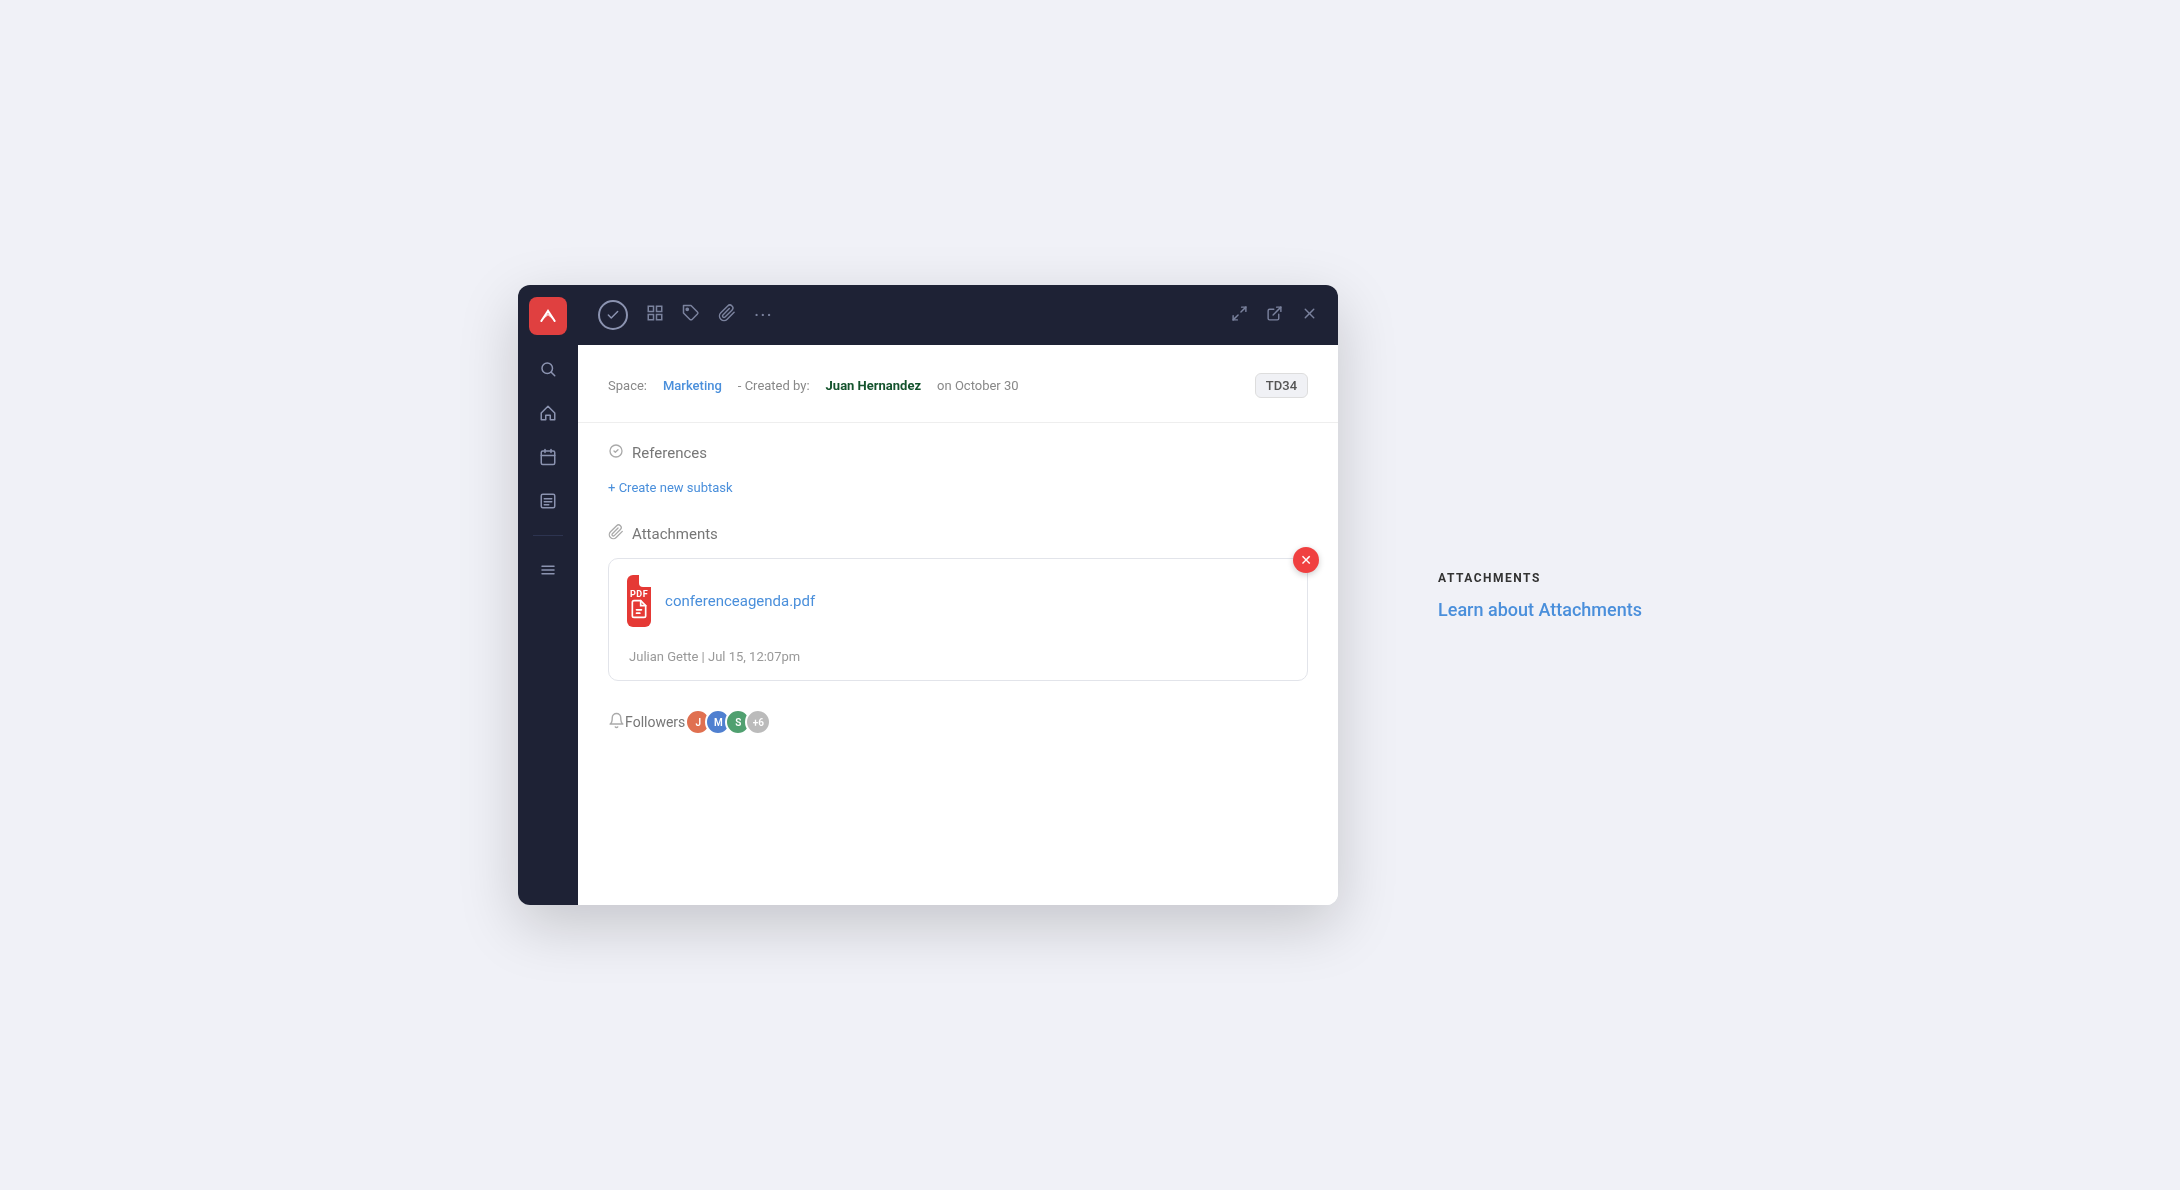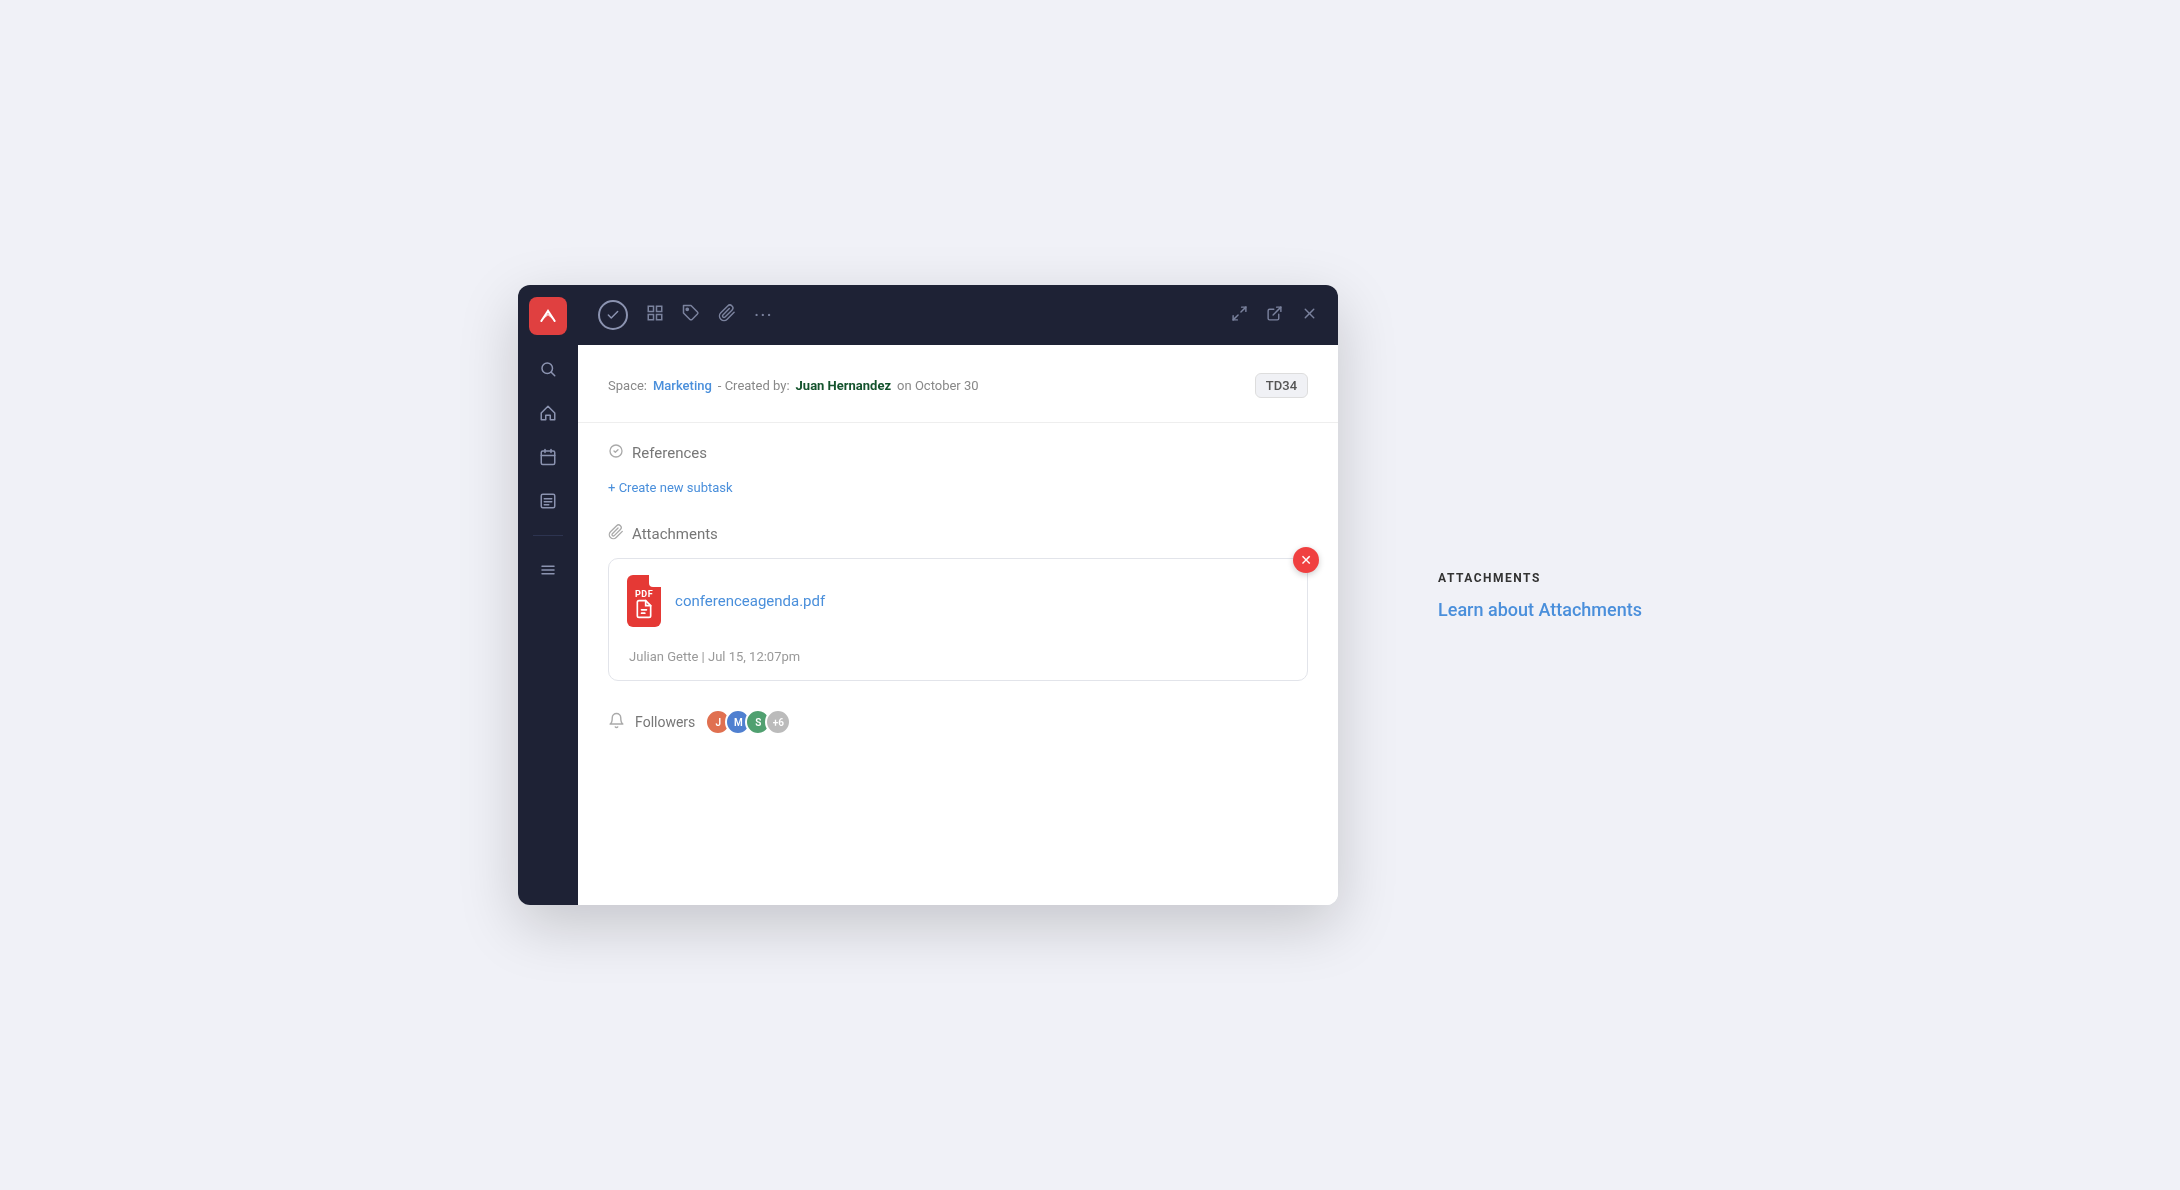--- a/index.html
+++ b/index.html
@@ -122,21 +122,21 @@
       font-size: 22px;
       font-weight: 600;
       color: #1a1a2e;
       margin-bottom: 10px;
     }
     .task-meta {
       font-size: 13px;
       color: #888;
       display: flex;
       align-items: center;
-      gap: 6px;
+      gap: 16px;
       margin-bottom: 24px;
     }
     .task-meta-link {
       color: #4a8fdb;
       font-weight: 500;
       cursor: pointer;
       text-decoration: none;
     }
     .task-id-badge {
       margin-left: auto;
@@ -205,21 +205,21 @@
       flex-direction: column;
       gap: 10px;
       background: #fff;
     }
     .attachment-file-row {
       display: flex;
       align-items: center;
       gap: 14px;
     }
     .pdf-icon {
-      width: 34px;
+      width: 24px;
       height: 52px;
       background: #e53935;
       border-radius: 6px;
       display: flex;
       align-items: center;
       justify-content: center;
       flex-direction: column;
       position: relative;
       flex-shrink: 0;
     }
@@ -256,21 +256,20 @@
       justify-content: center;
       color: #fff;
       font-size: 14px;
       cursor: pointer;
       box-shadow: 0 2px 6px rgba(0,0,0,0.2);
     }
     
     .followers-row {
       display: flex;
       align-items: center;
-      gap: 10px;
       padding-top: 8px;
     }
     .followers-bell {
       color: #aaa;
       font-size: 17px;
     }
     .followers-label {
       font-size: 14px;
       color: #777;
     }

